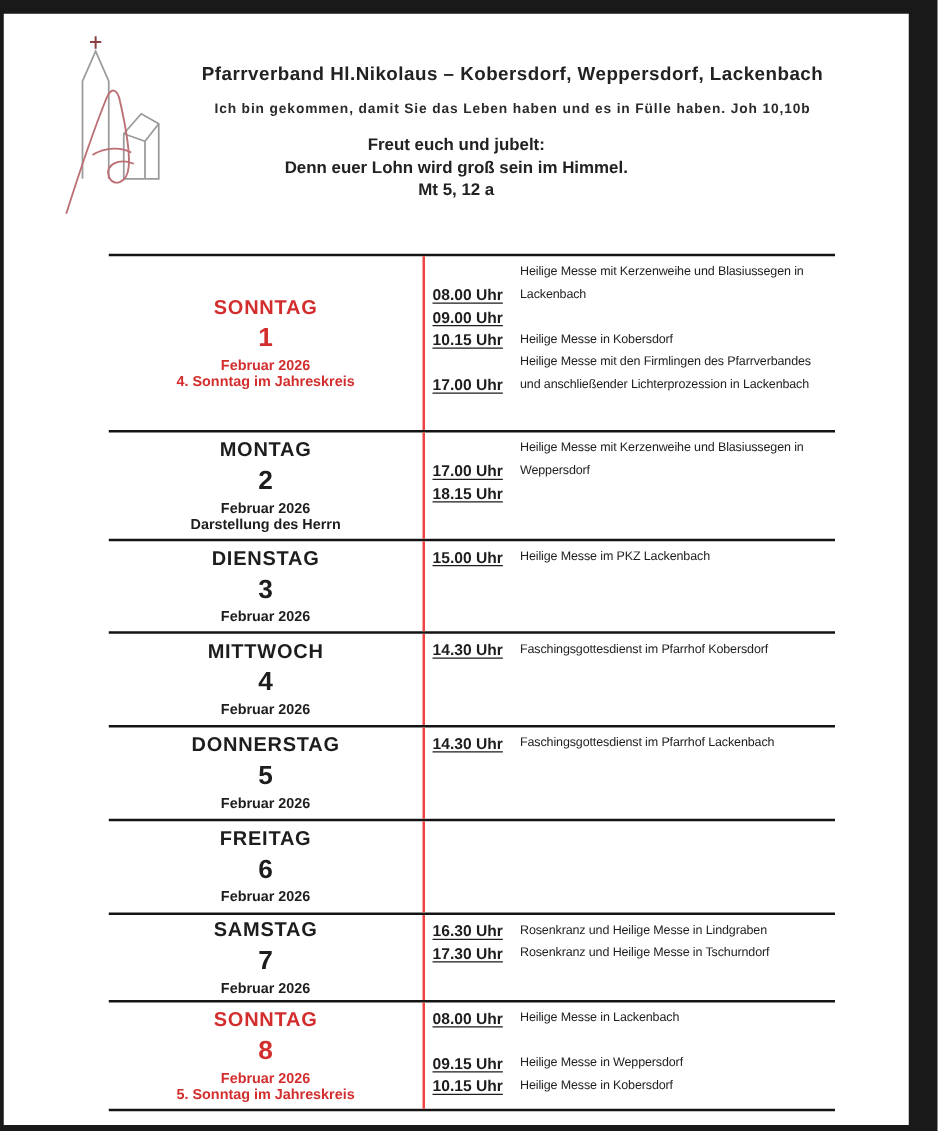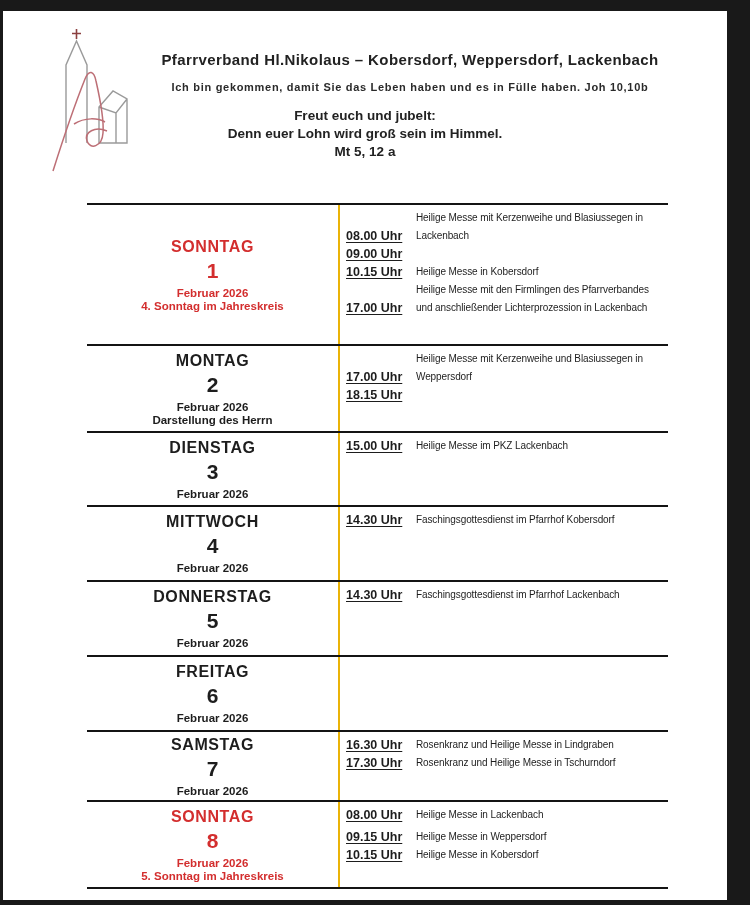--- a/index.html
+++ b/index.html
@@ -27,32 +27,32 @@
     position:absolute; left:0; right:0; top:96px;
     text-align:center; font-size:13.5px; font-weight:700; color:#222; line-height:18px;
   }
   
   .schedule {
     position:absolute; left:84px; top:192px; width:581px;
     border-bottom:2.5px solid #141414;
   }
   .row { display:flex; border-top:2.5px solid #141414; }
   .day {
-    width:253px; flex:none; border-right:2px solid #eab308;
+    width:253px; flex:none; border-right:2px solid #ef4444;
     display:flex; flex-direction:column; align-items:center; justify-content:center;
     text-align:center; padding:2px 6px; box-sizing:border-box;
   }
   .dayname { font-size:16px; font-weight:700; letter-spacing:.6px; }
   .daynum  { font-size:21px; font-weight:700; margin-top:3px; }
   .month   { font-size:11.5px; font-weight:700; margin-top:4px; }
   .note    { font-size:11.5px; font-weight:700; margin-top:1px; }
   .sunday .dayname, .sunday .daynum, .sunday .month, .sunday .note { color:#d32e2e; }
   .events { flex:1; padding:4px 4px 4px 6px; }
   .event  { display:flex; align-items:flex-end; line-height:18px; }
-  .event.gap { margin-top:4px; }
+  .event.gap { margin-top:18px; }
   .time {
     width:60px; flex:none; font-size:12.5px; font-weight:700;
     text-decoration:underline; text-underline-offset:2px; text-decoration-thickness:1px;
     white-space:nowrap;
   }
   .desc { flex:1; padding-left:10px; font-size:10px; font-weight:400; letter-spacing:-.1px; }
 </style>
 </head>
 <body>
 

